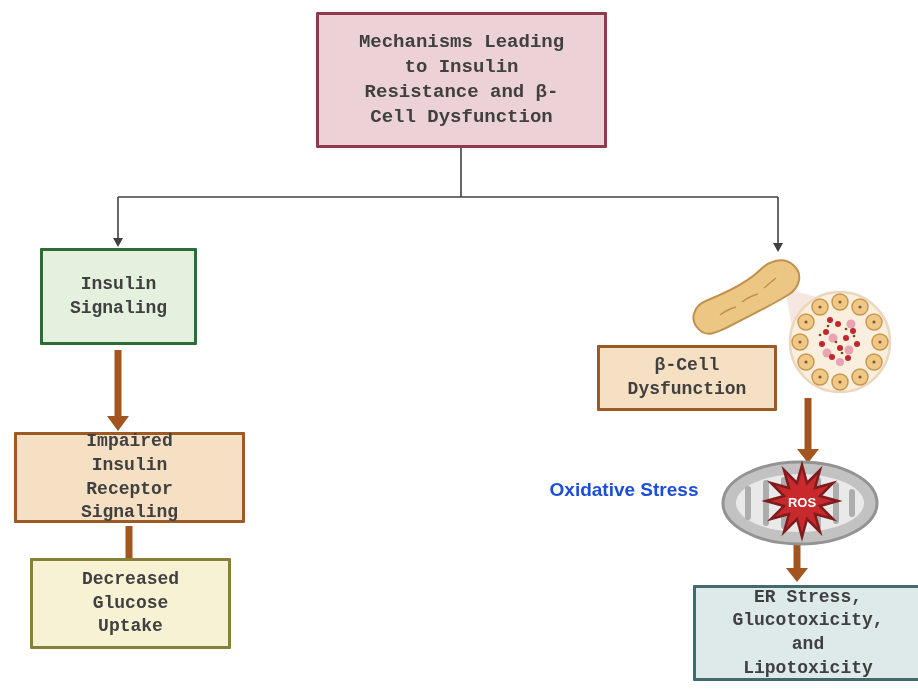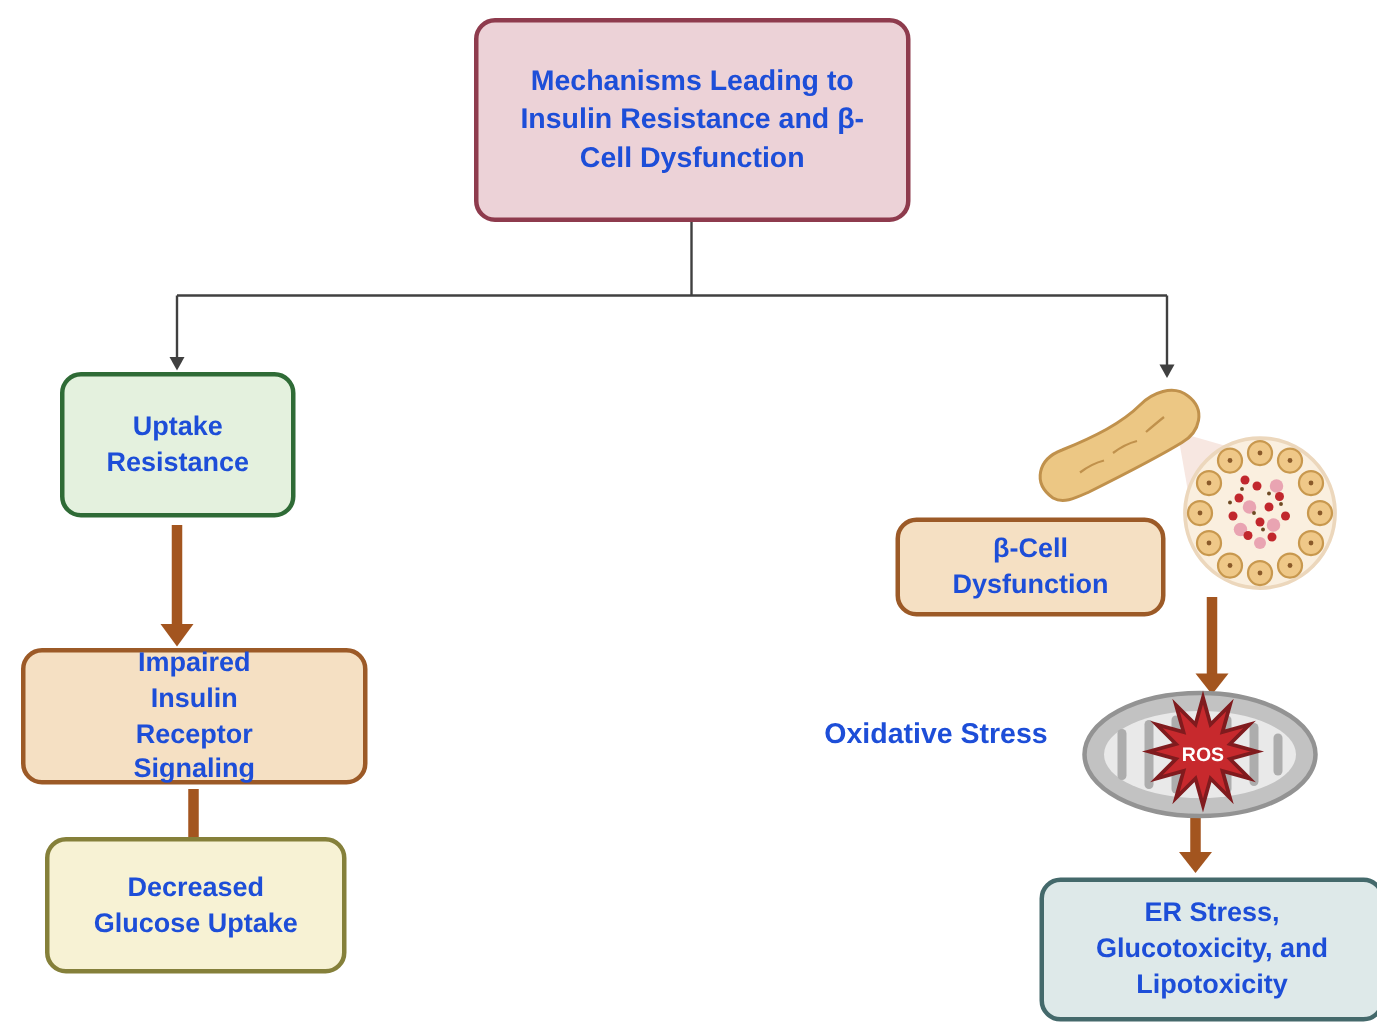--- a/index.html
+++ b/index.html
@@ -3,22 +3,22 @@
 <meta charset="utf-8">
 <style>
   html,body{margin:0;padding:0;background:#ffffff;}
   .canvas{
     position:relative;width:918px;height:689px;background:#ffffff;
     font-family:"Liberation Sans",sans-serif;color:#111;overflow:hidden;
   }
   .overlay{position:absolute;left:0;top:0;width:918px;height:689px;z-index:1;}
   .node{
     position:absolute;z-index:2;display:flex;align-items:center;justify-content:center;
-    text-align:center;font-weight:bold;border-radius:14px;border:3px solid #000;
-    box-sizing:border-box;line-height:1.32;color:#1d4ed8;
+    text-align:center;font-weight:bold;border-radius:1px;border:3px solid #000;
+    box-sizing:border-box;line-height:1.32;color:#404040;font-family:Liberation Mono, monospace;
   }
   .box-title{left:316px;top:12px;width:291px;height:136px;background:#ECD2D7;border-color:#8E3B4D;font-size:19px;padding:0 24px;}
   .box-ir{left:40px;top:248px;width:157px;height:97px;background:#E4F1DE;border-color:#2F6B36;font-size:18px;padding:0 20px;}
   .box-iirs{left:14px;top:432px;width:231px;height:91px;background:#F5E0C3;border-color:#9C5A27;font-size:18px;padding:0 44px;}
   .box-dgu{left:30px;top:558px;width:201px;height:91px;background:#F7F2D4;border-color:#85803A;font-size:18px;padding:0 28px;}
   .box-bcd{left:597px;top:345px;width:180px;height:66px;background:#F5E0C3;border-color:#9C5A27;font-size:18px;padding:0 42px;}
   .box-er{left:683px;top:585px;width:230px;height:96px;background:#DEE9E9;border-color:#44696B;font-size:18px;padding:0 28px;margin-left:10px;}
   .label-ox{
     position:absolute;z-index:2;left:538px;top:479px;width:172px;
     font-size:19px;font-weight:bold;text-align:center;color:#1d4ed8;
@@ -132,21 +132,21 @@
           <path d="M 836 485 v 36"></path>
           <path d="M 852 492 v 22"></path>
       </g>
       <polygon points="838,501 820,496 833,483 815,488 820,470 807,483 802,465 797,483 784,470 789,488 771,483 784,496 766,501 784,506 771,519 789,514 784,532 797,519 802,537 807,519 820,532 815,514 833,519 820,506" fill="#C7292D" stroke="#801B1E" stroke-width="2.5"></polygon>
       <text x="802" y="507" text-anchor="middle" font-size="13" font-weight="bold" fill="#FFFFFF" font-family="Liberation Sans, sans-serif">ROS</text>
     </g>
   </svg>
 
   <div class="node box-title">Mechanisms Leading to Insulin Resistance and β-Cell Dysfunction</div>
 
-  <div class="node box-ir">Uptake Resistance</div>
+  <div class="node box-ir">Insulin Signaling</div>
 
   <div class="node box-iirs">Impaired Insulin Receptor Signaling</div>
 
   <div class="node box-dgu">Decreased Glucose Uptake</div>
 
   <div class="node box-bcd">β-Cell Dysfunction</div>
 
   <div class="label-ox">Oxidative Stress</div>
 
   <div class="node box-er">ER Stress, Glucotoxicity, and Lipotoxicity</div>

